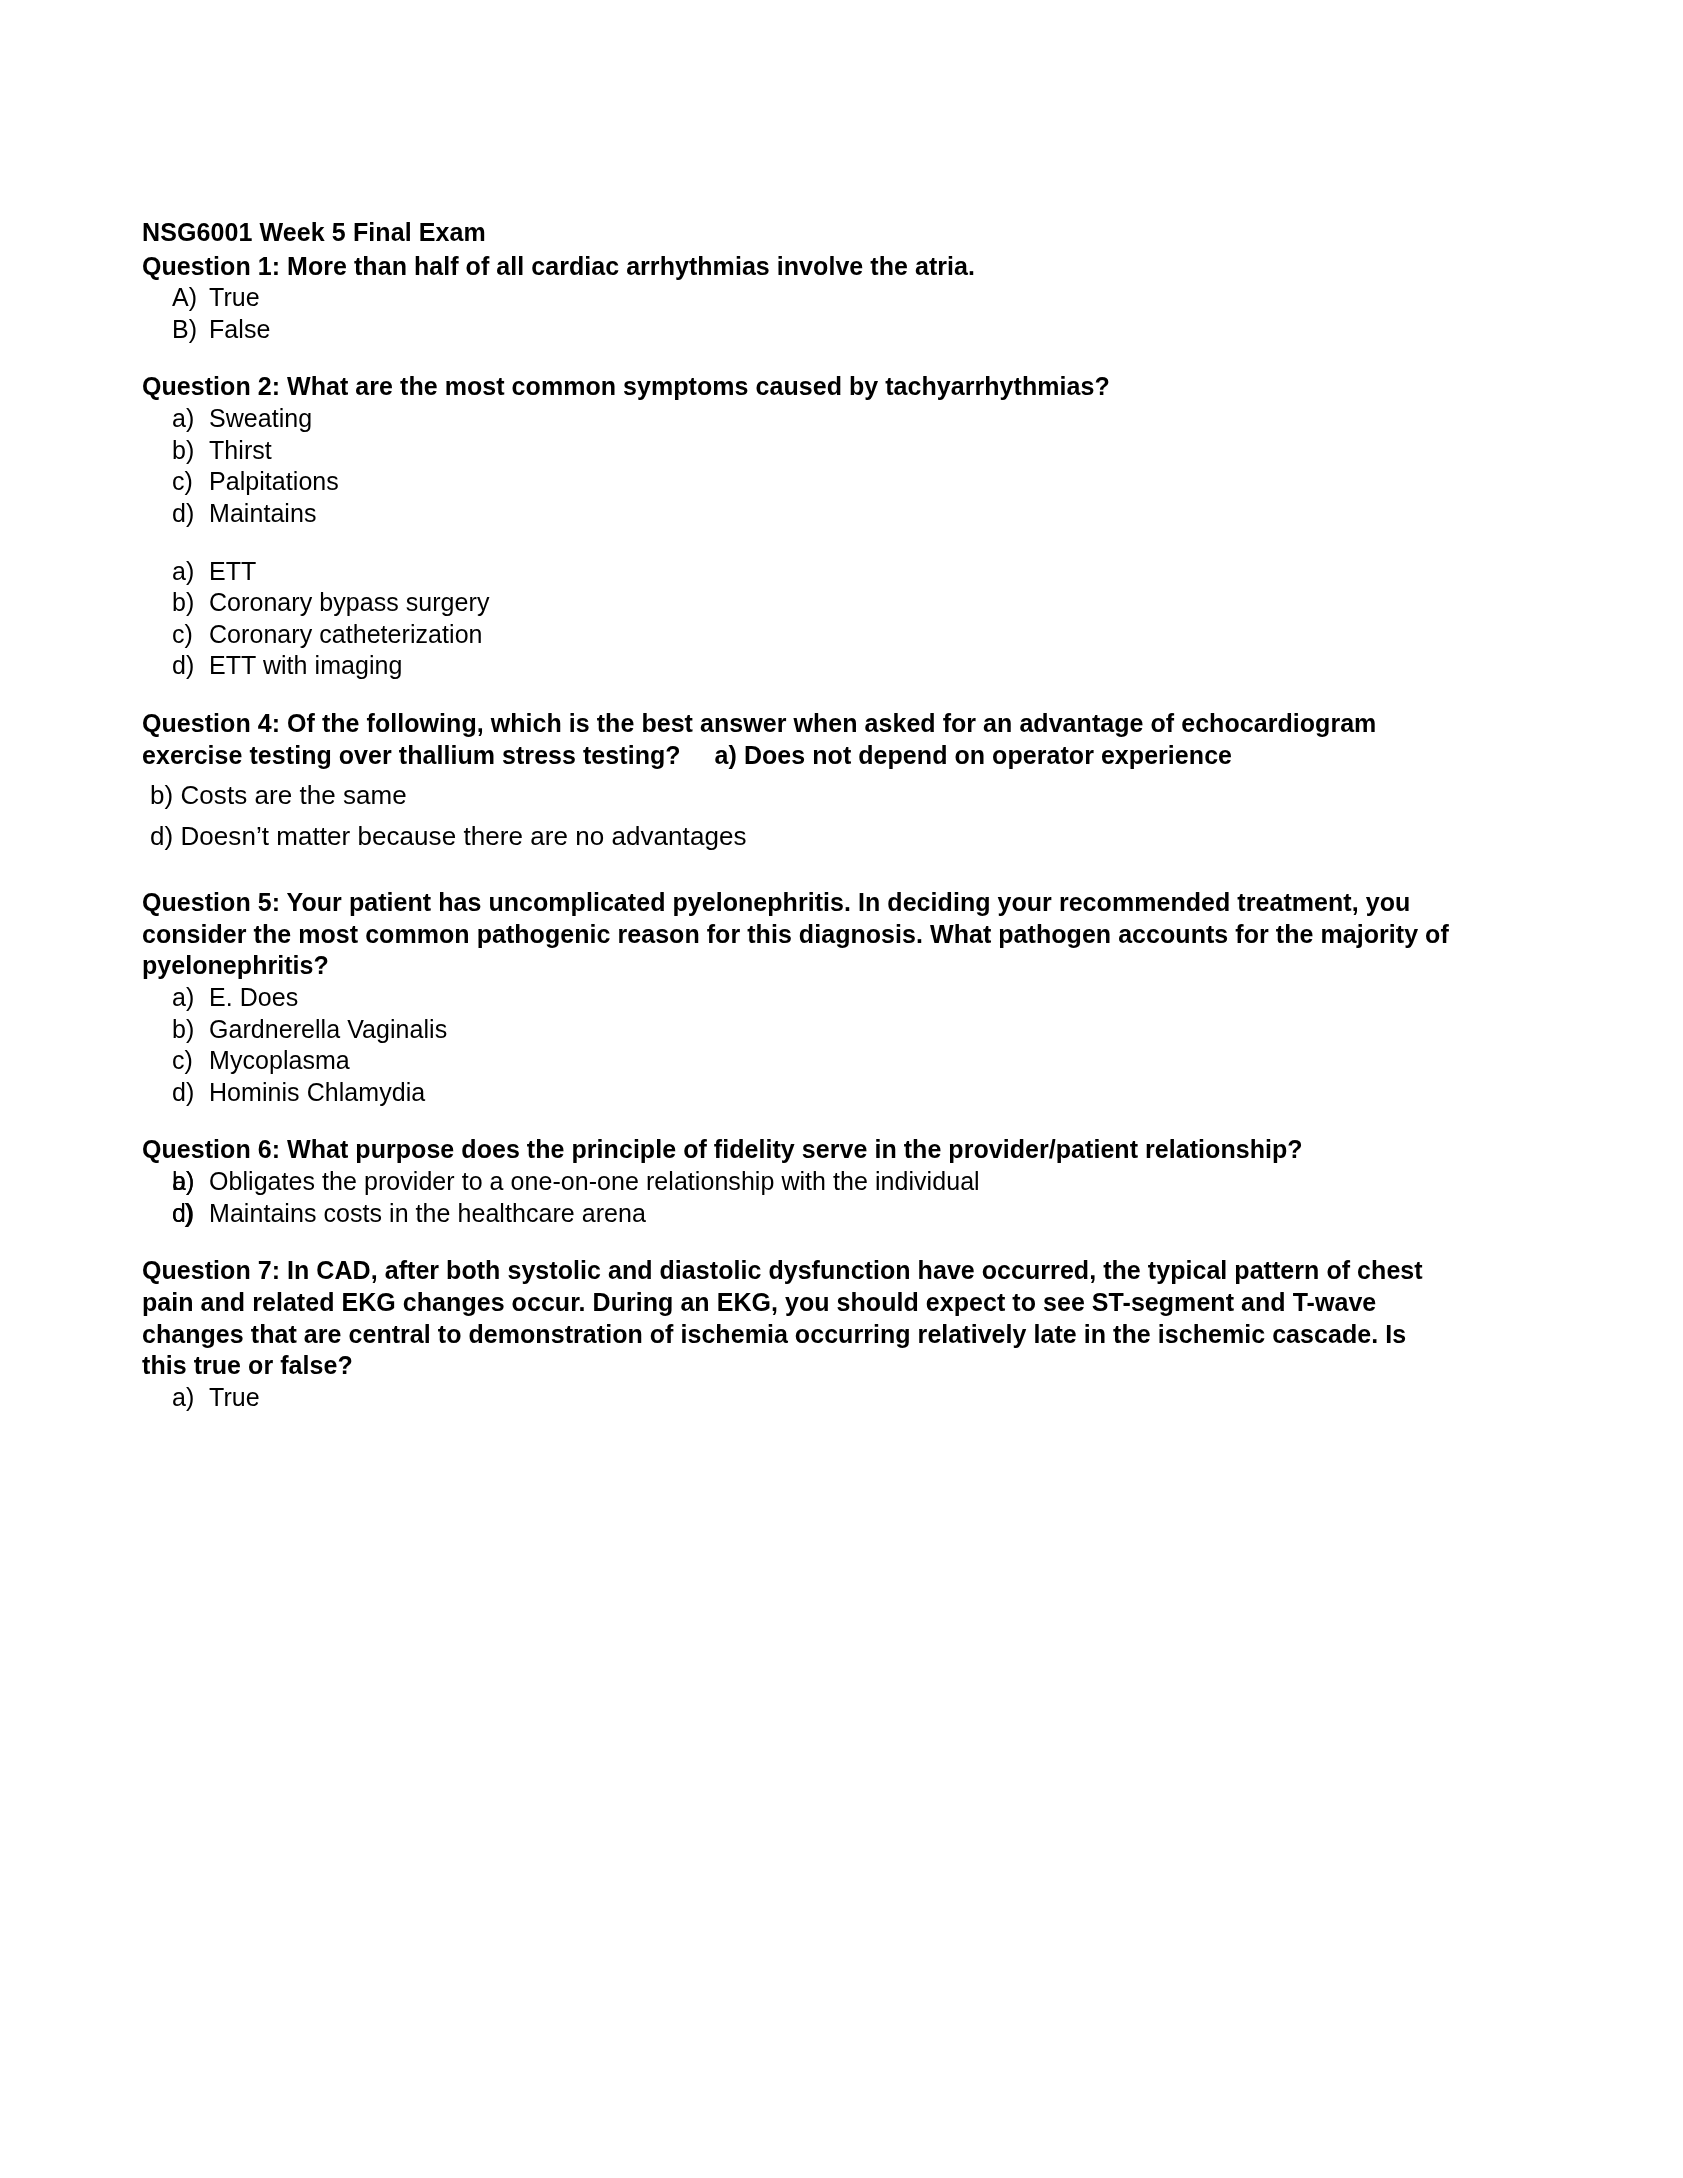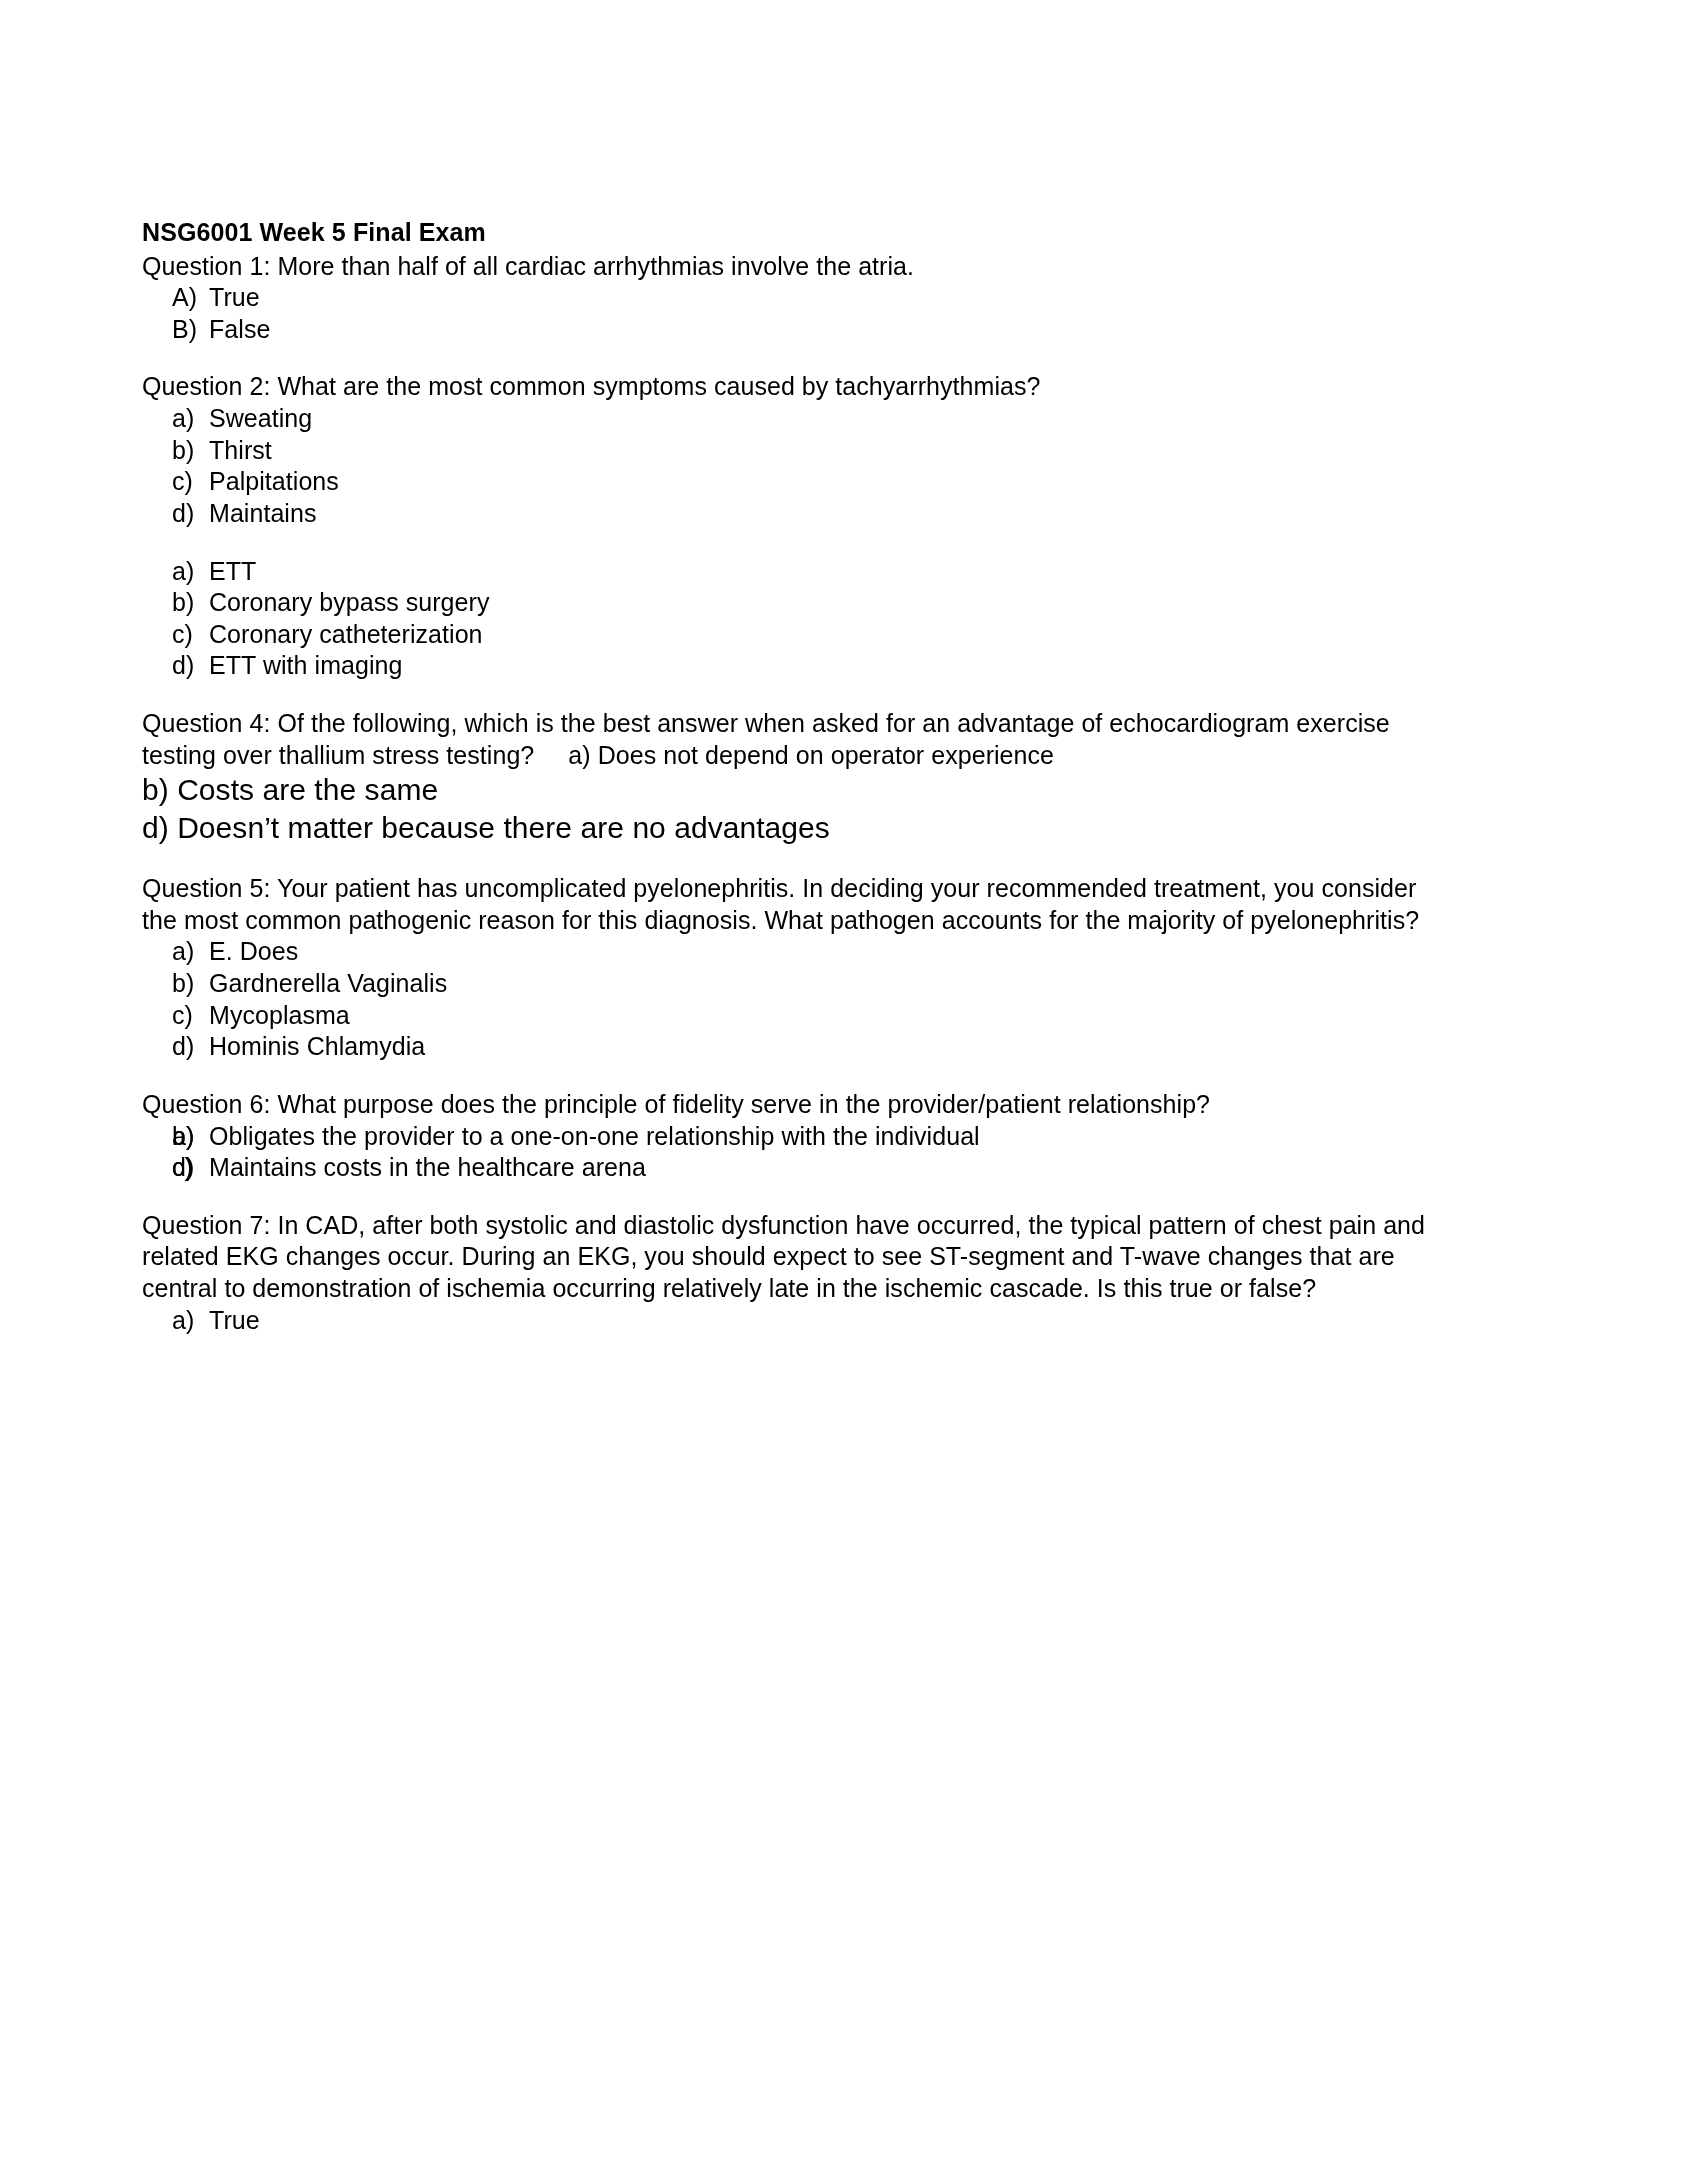--- a/index.html
+++ b/index.html
@@ -36,21 +36,21 @@
   .doc-title {
     font-size: 25px;
     font-weight: bold;
     line-height: 1.30;
     letter-spacing: 0.1px;
     margin: 0 0 2px 0;
   }
 
   .qtext {
     font-size: 25px;
-    font-weight: normal;
+    font-weight: bold;
     line-height: 1.265;
     margin: 0;
     letter-spacing: 0.05px;
   }
 
   
   ul.options {
     list-style: none;
     margin: 0;
     padding: 0;
@@ -66,23 +66,23 @@
   ul.options > li .marker {
     position: absolute;
     left: 30px;
     top: 0;
     width: 38px;
     text-align: left;
   }
 
   
   .flush-option {
-    font-size: 30px;
+    font-size: 26px;
     line-height: 1.265;
-    margin: 0;
+    margin: 8px;
     letter-spacing: 0.05px;
   }
 
   .gap {
     height: 26px;
   }
 
   .inline-gap {
     display: inline-block;
     width: 34px;

